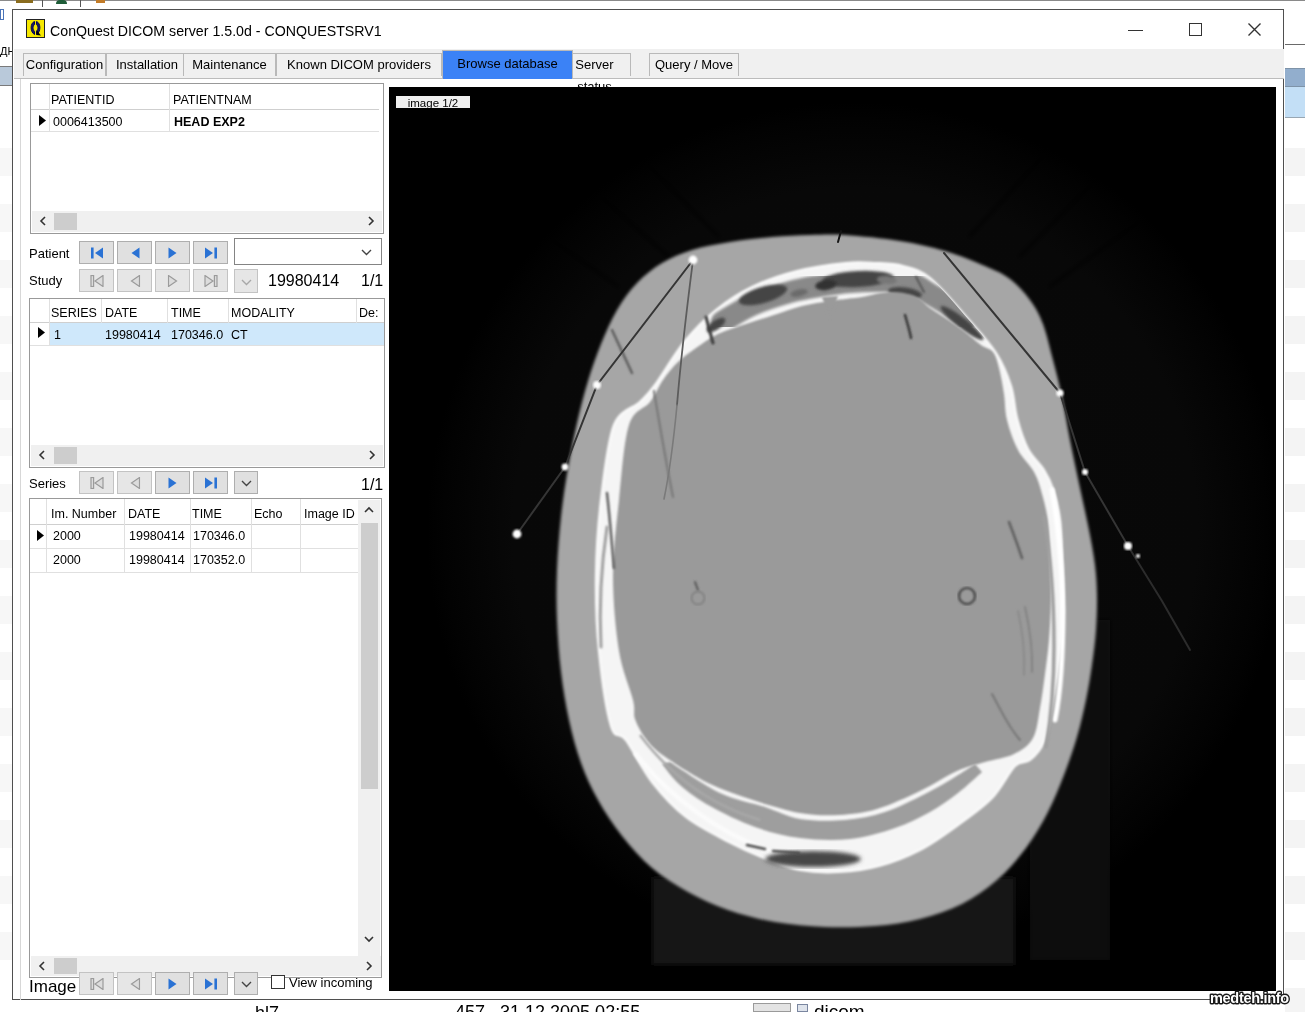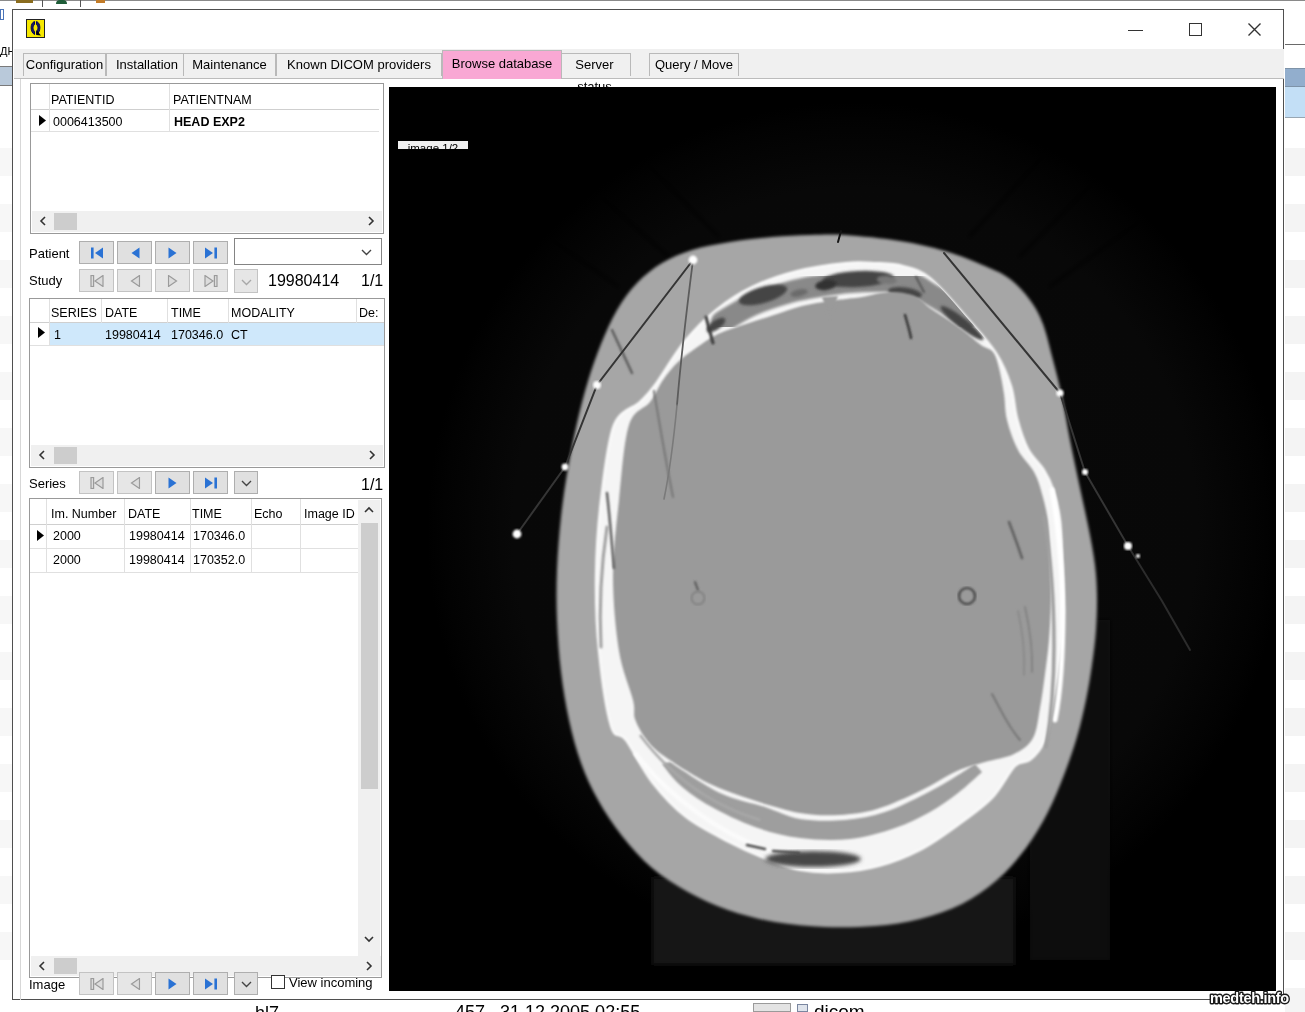--- a/index.html
+++ b/index.html
@@ -7,21 +7,21 @@
 body { position:relative; background:#fff; font-family:"Liberation Sans",sans-serif; color:#000; }
 .abs { position:absolute; }
 .navbtn { position:absolute; width:35px; height:23px; background:#e0e0e0; border:1px solid #aeaeae; }
 .navbtn.dis { background:#e6e6e6; border-color:#c3c3c3; }
 .navbtn svg { position:absolute; left:50%; top:50%; transform:translate(-50%,-50%); }
 .sbtrack { position:absolute; background:#f0f0f0; }
 .sbthumb { position:absolute; background:#cdcdcd; }
 .gridline { position:absolute; background:#e0e0e0; }
 .hdrtxt { position:absolute; font-size:12.5px; white-space:nowrap; }
 .tab { top:43px; height:23px; background:#f0f0f0; border:1px solid #b9b9b9; border-bottom:none; font-size:13px; text-align:center; line-height:22px; }
-.tabactive { left:429px; top:40px; width:120px; height:29px; background:#f9a8d4; border:1px solid #b9b9b9; border-bottom:none; font-size:13px; text-align:center; line-height:26px; }
+.tabactive { left:429px; top:40px; width:131px; height:29px; background:#3b82f6; border:1px solid #b9b9b9; border-bottom:none; font-size:13px; text-align:center; line-height:26px; }
 </style>
 </head>
 <body>
 
 <div class="abs" style="left:0;top:1;width:1305px;height:1px;background:#8a8a8a;"></div>
 <div class="abs" style="left:16px;top:7;width:17px;height:3px;background:#8a6c1e;"></div>
 <div class="abs" style="left:42px;top:3;width:1px;height:7px;background:#555;"></div>
 <div class="abs" style="left:56px;top:6;width:11px;height:4px;background:#1e5c38;border-radius:6px 6px 0 0;"></div>
 <div class="abs" style="left:80px;top:3;width:1px;height:7px;background:#555;"></div>
 <div class="abs" style="left:96px;top:7;width:9px;height:3px;background:#c27b28;"></div>
@@ -72,20 +72,21 @@
 
 <div id="win" class="abs" style="left:12px;top:9px;width:1272px;height:991px;background:#fff;border:1px solid #4f4f4f;">
 
   <div class="abs" style="left:13px;top:9px;width:19px;height:19px;background:#f6e800;border:1px solid #222;">
     <svg width="17" height="17" viewBox="0 0 17 17">
       <path d="M7.5 1.5 C3 3 3 12 7.5 14.5 L7.5 11.5 C5.5 9.5 5.5 6 7.5 4.5 Z" fill="#1a1a5e" stroke="#00005a" stroke-width="1"></path>
       <path d="M9.5 1.5 C14 3 14 12 9.5 14.5 L9.5 11.5 C11.5 9.5 11.5 6 9.5 4.5 Z" fill="#1a1a5e" stroke="#00005a" stroke-width="1"></path>
       <path d="M9.5 10 L14 15.5 L9.5 15 Z" fill="#000"></path>
     </svg>
   </div>
+  <div class="abs" style="left:37px;top:13px;font-size:14.2px;white-space:nowrap;">ConQuest DICOM server 1.5.0d - CONQUESTSRV1</div>
   <div class="abs" style="left:1115px;top:19.5px;width:15px;height:1.4px;background:#333;"></div>
   <div class="abs" style="left:1176px;top:13px;width:13px;height:13px;border:1.4px solid #333;"></div>
   <svg class="abs" style="left:1234px;top:12px;" width="15" height="15" viewBox="0 0 15 15">
     <path d="M1.5 1.5 L13.5 13.5 M13.5 1.5 L1.5 13.5" stroke="#333" stroke-width="1.4"></path>
   </svg>
 
   <div class="abs" style="left:1px;top:39px;width:1270px;height:30px;background:#f0f0f0;"></div>
   <div class="abs" style="left:1px;top:68px;width:1270px;height:1px;background:#bcbcbc;"></div>
   <div class="abs tab" style="left:10px;width:83px;">Configuration</div>
   <div class="abs tab" style="left:93px;width:82px;">Installation</div>
@@ -205,21 +206,21 @@
     <div class="sbtrack" style="left:1px;bottom:1px;width:350px;height:20px;"></div>
     <svg class="abs" style="left:8px;bottom:6px;" width="7" height="10" viewBox="0 0 7 10">
         <path d="M6 1 L2 5 L6 9" stroke="#333" stroke-width="1.6" fill="none"></path>
       </svg>
     <svg class="abs" style="right:8px;bottom:6px;" width="7" height="10" viewBox="0 0 7 10">
         <path d="M1 1 L5 5 L1 9" stroke="#333" stroke-width="1.6" fill="none"></path>
       </svg>
     <div class="sbthumb" style="left:24px;bottom:3px;width:23px;height:16px;"></div>
   </div>
 
-  <div class="abs" style="left:16px;top:967px;font-size:13px;text-align:center;">Image</div>
+  <div class="abs" style="left:16px;top:967px;font-size:17px;text-align:center;">Image</div>
   <div class="abs" style="left:221px;top:962px;width:24px;height:23px;background:#e0e0e0;border:1px solid #aeaeae;"></div>
   <svg class="abs" style="left:228px;top:971px;" width="11" height="7" viewBox="0 0 11 7">
       <path d="M1 1 L5.5 5.5 L10 1" stroke="#444" stroke-width="1.4" fill="none"></path>
     </svg>
   <div class="abs" style="left:258px;top:965px;width:14px;height:14px;background:#fff;border:1px solid #333;"></div>
   <div class="abs" style="left:276px;top:965px;font-size:13px;">View incoming</div>
 
   <div class="navbtn" style="left:66px;top:231px;">
       <svg width="14" height="12" viewBox="0 0 14 12">
         <rect x="1" y="0.5" width="2.6" height="11" fill="#2a72d4"></rect>
@@ -425,18 +426,18 @@
   <circle cx="208" cy="298" r="3.9" filter="url(#b3)"></circle>
   <circle cx="176" cy="380" r="3.4" filter="url(#b3)"></circle>
   <circle cx="128" cy="447" r="4.4" filter="url(#b3)"></circle>
   <circle cx="671" cy="306" r="3.6" filter="url(#b3)"></circle>
   <circle cx="696" cy="385" r="3" filter="url(#b3)"></circle>
   <circle cx="739" cy="459" r="4" filter="url(#b3)"></circle>
   <circle cx="749" cy="469" r="2" filter="url(#b3)"></circle>
 </g>
 </svg>
   </div>
-  <div class="abs" style="left:381px;top:84px;width:78px;height:16px;background:#f0f0f0;border:4px solid #000000;font-size:11.5px;text-align:center;line-height:14px;margin-top:43px;">image 1/2</div>
+  <div class="abs" style="left:381px;top:84px;width:78px;height:16px;background:#f0f0f0;border:2px solid #000000;font-size:11.5px;text-align:center;line-height:14px;">image 1/2</div>
 </div>
 
 <svg class="abs" style="left:1208px;top:986px;" width="95" height="24" viewBox="0 0 95 24">
   <text x="2" y="16.5" font-family="Liberation Sans, sans-serif" font-size="14.5" font-weight="bold" letter-spacing="-0.3" fill="#ffffff" stroke="#191919" stroke-width="2.8" paint-order="stroke" stroke-linejoin="round">medteh.info</text>
 </svg>
 
 </body></html>

